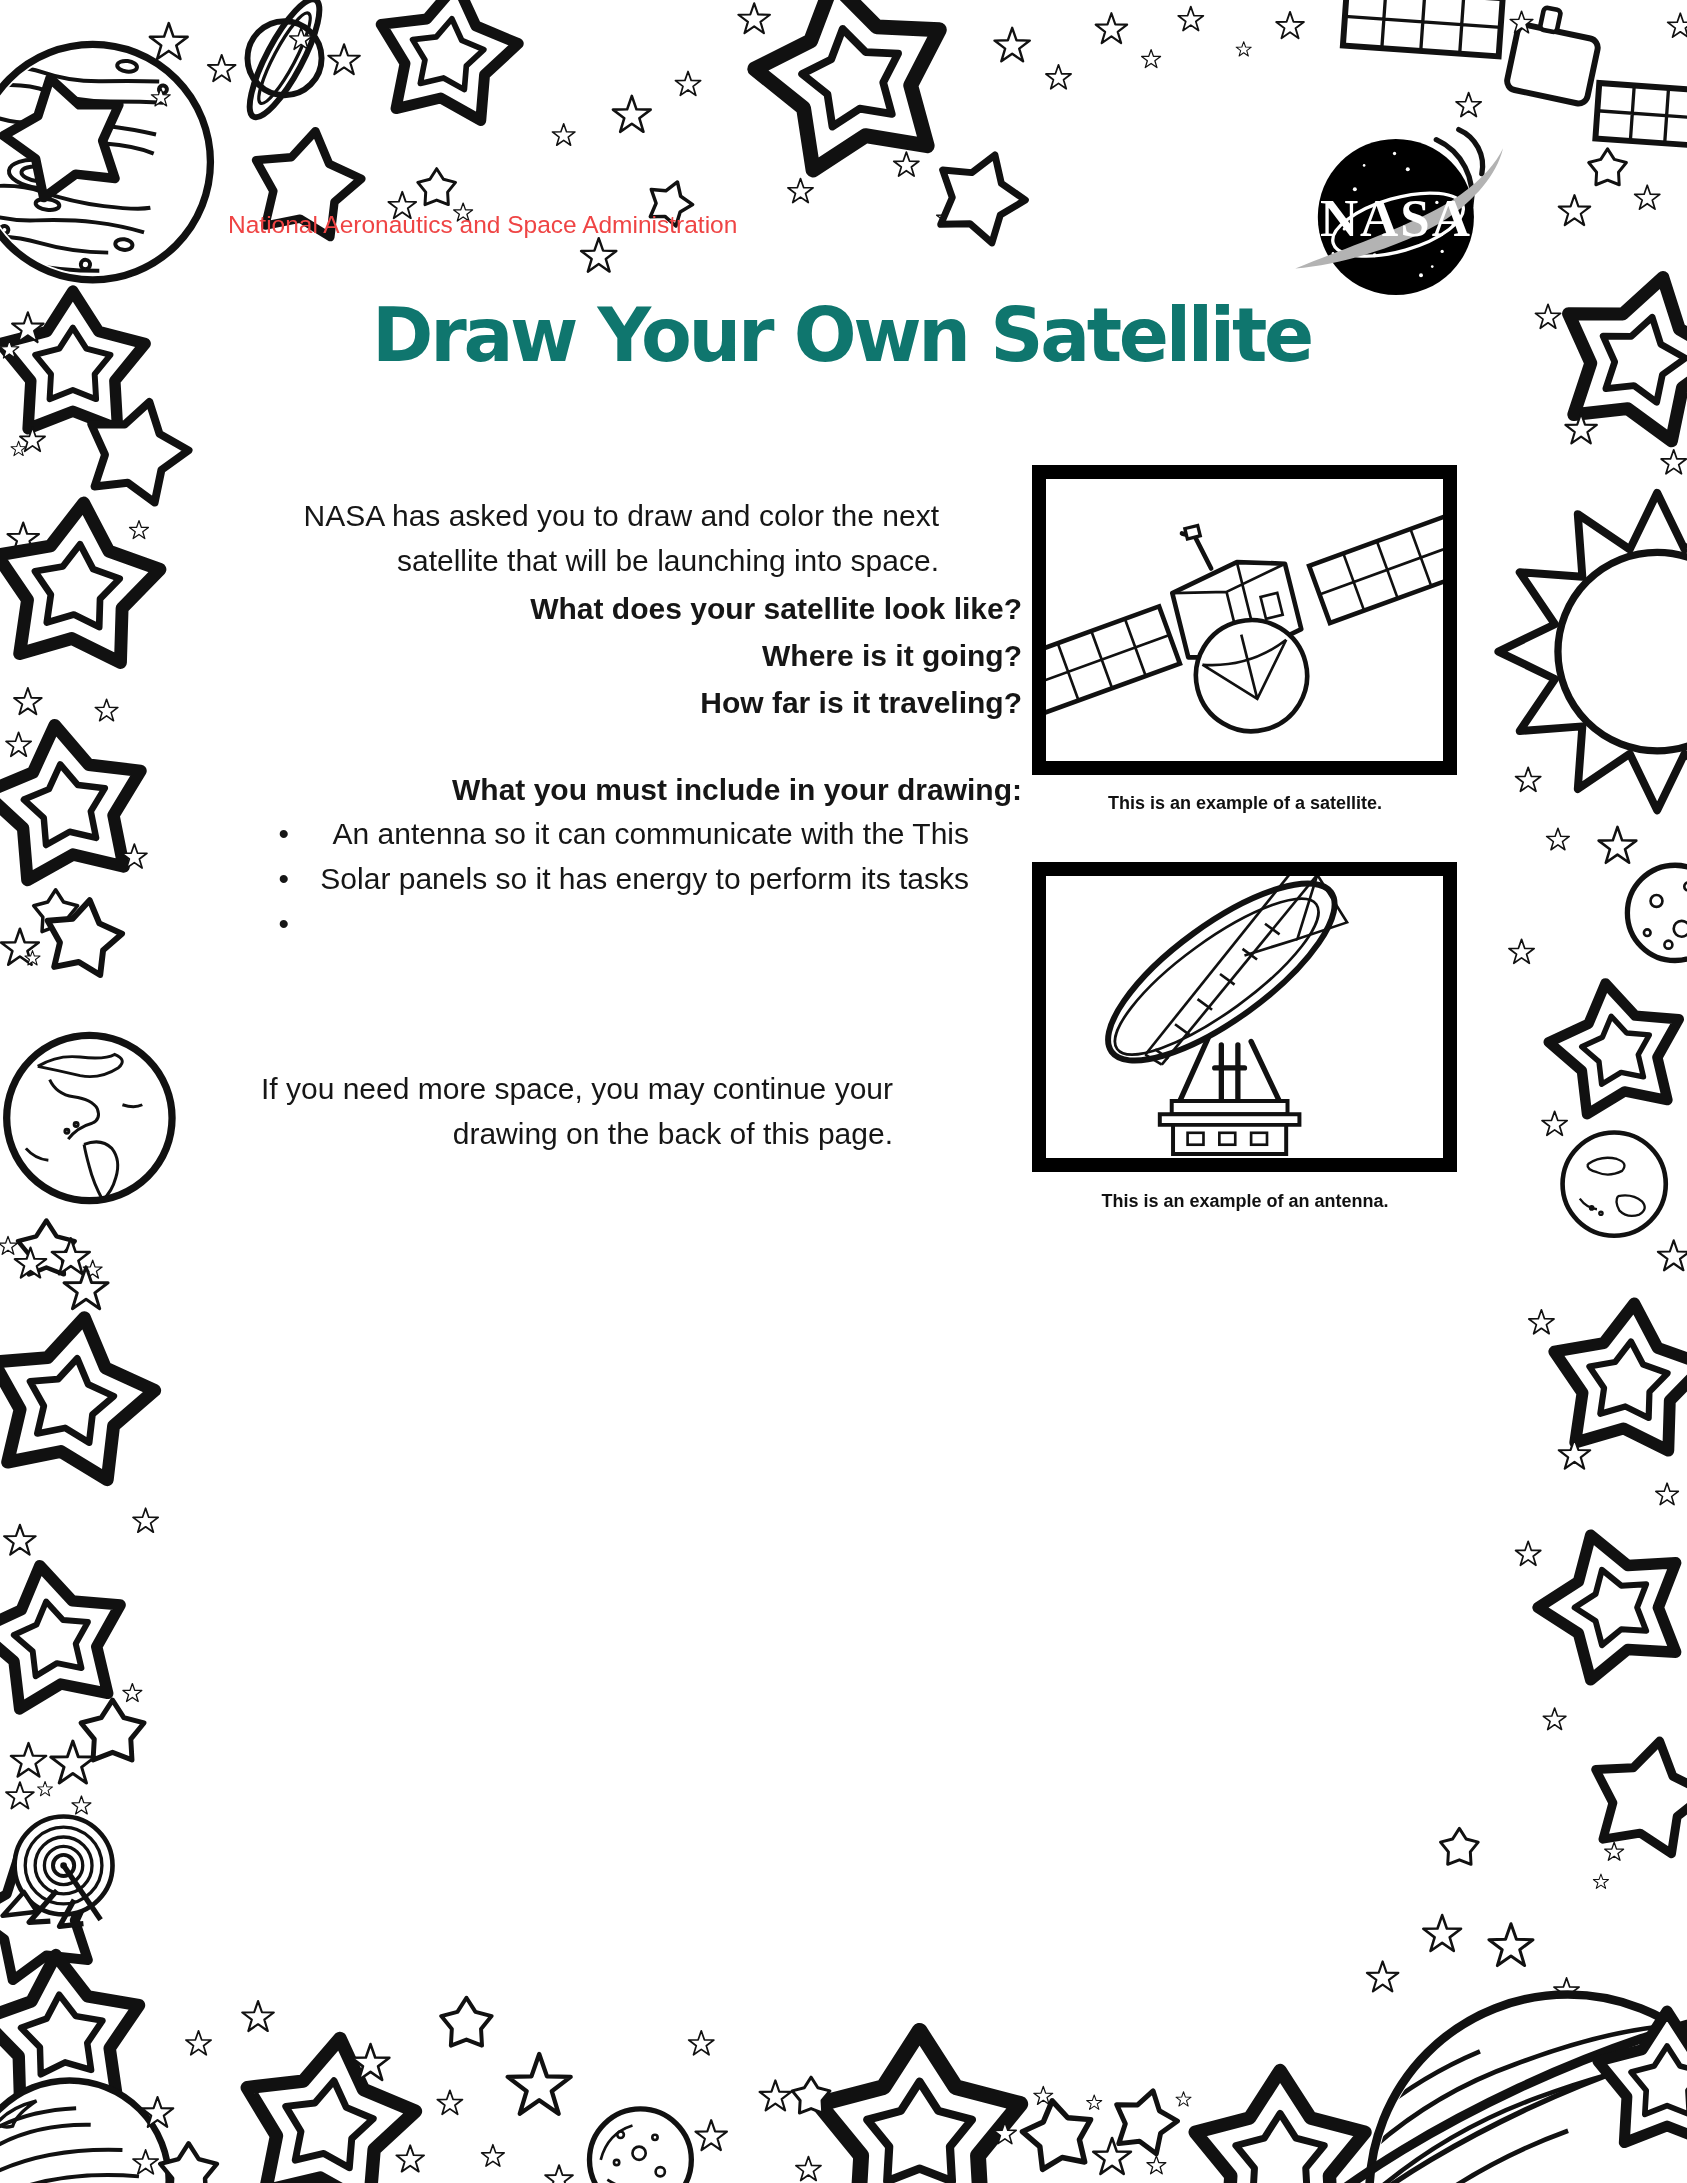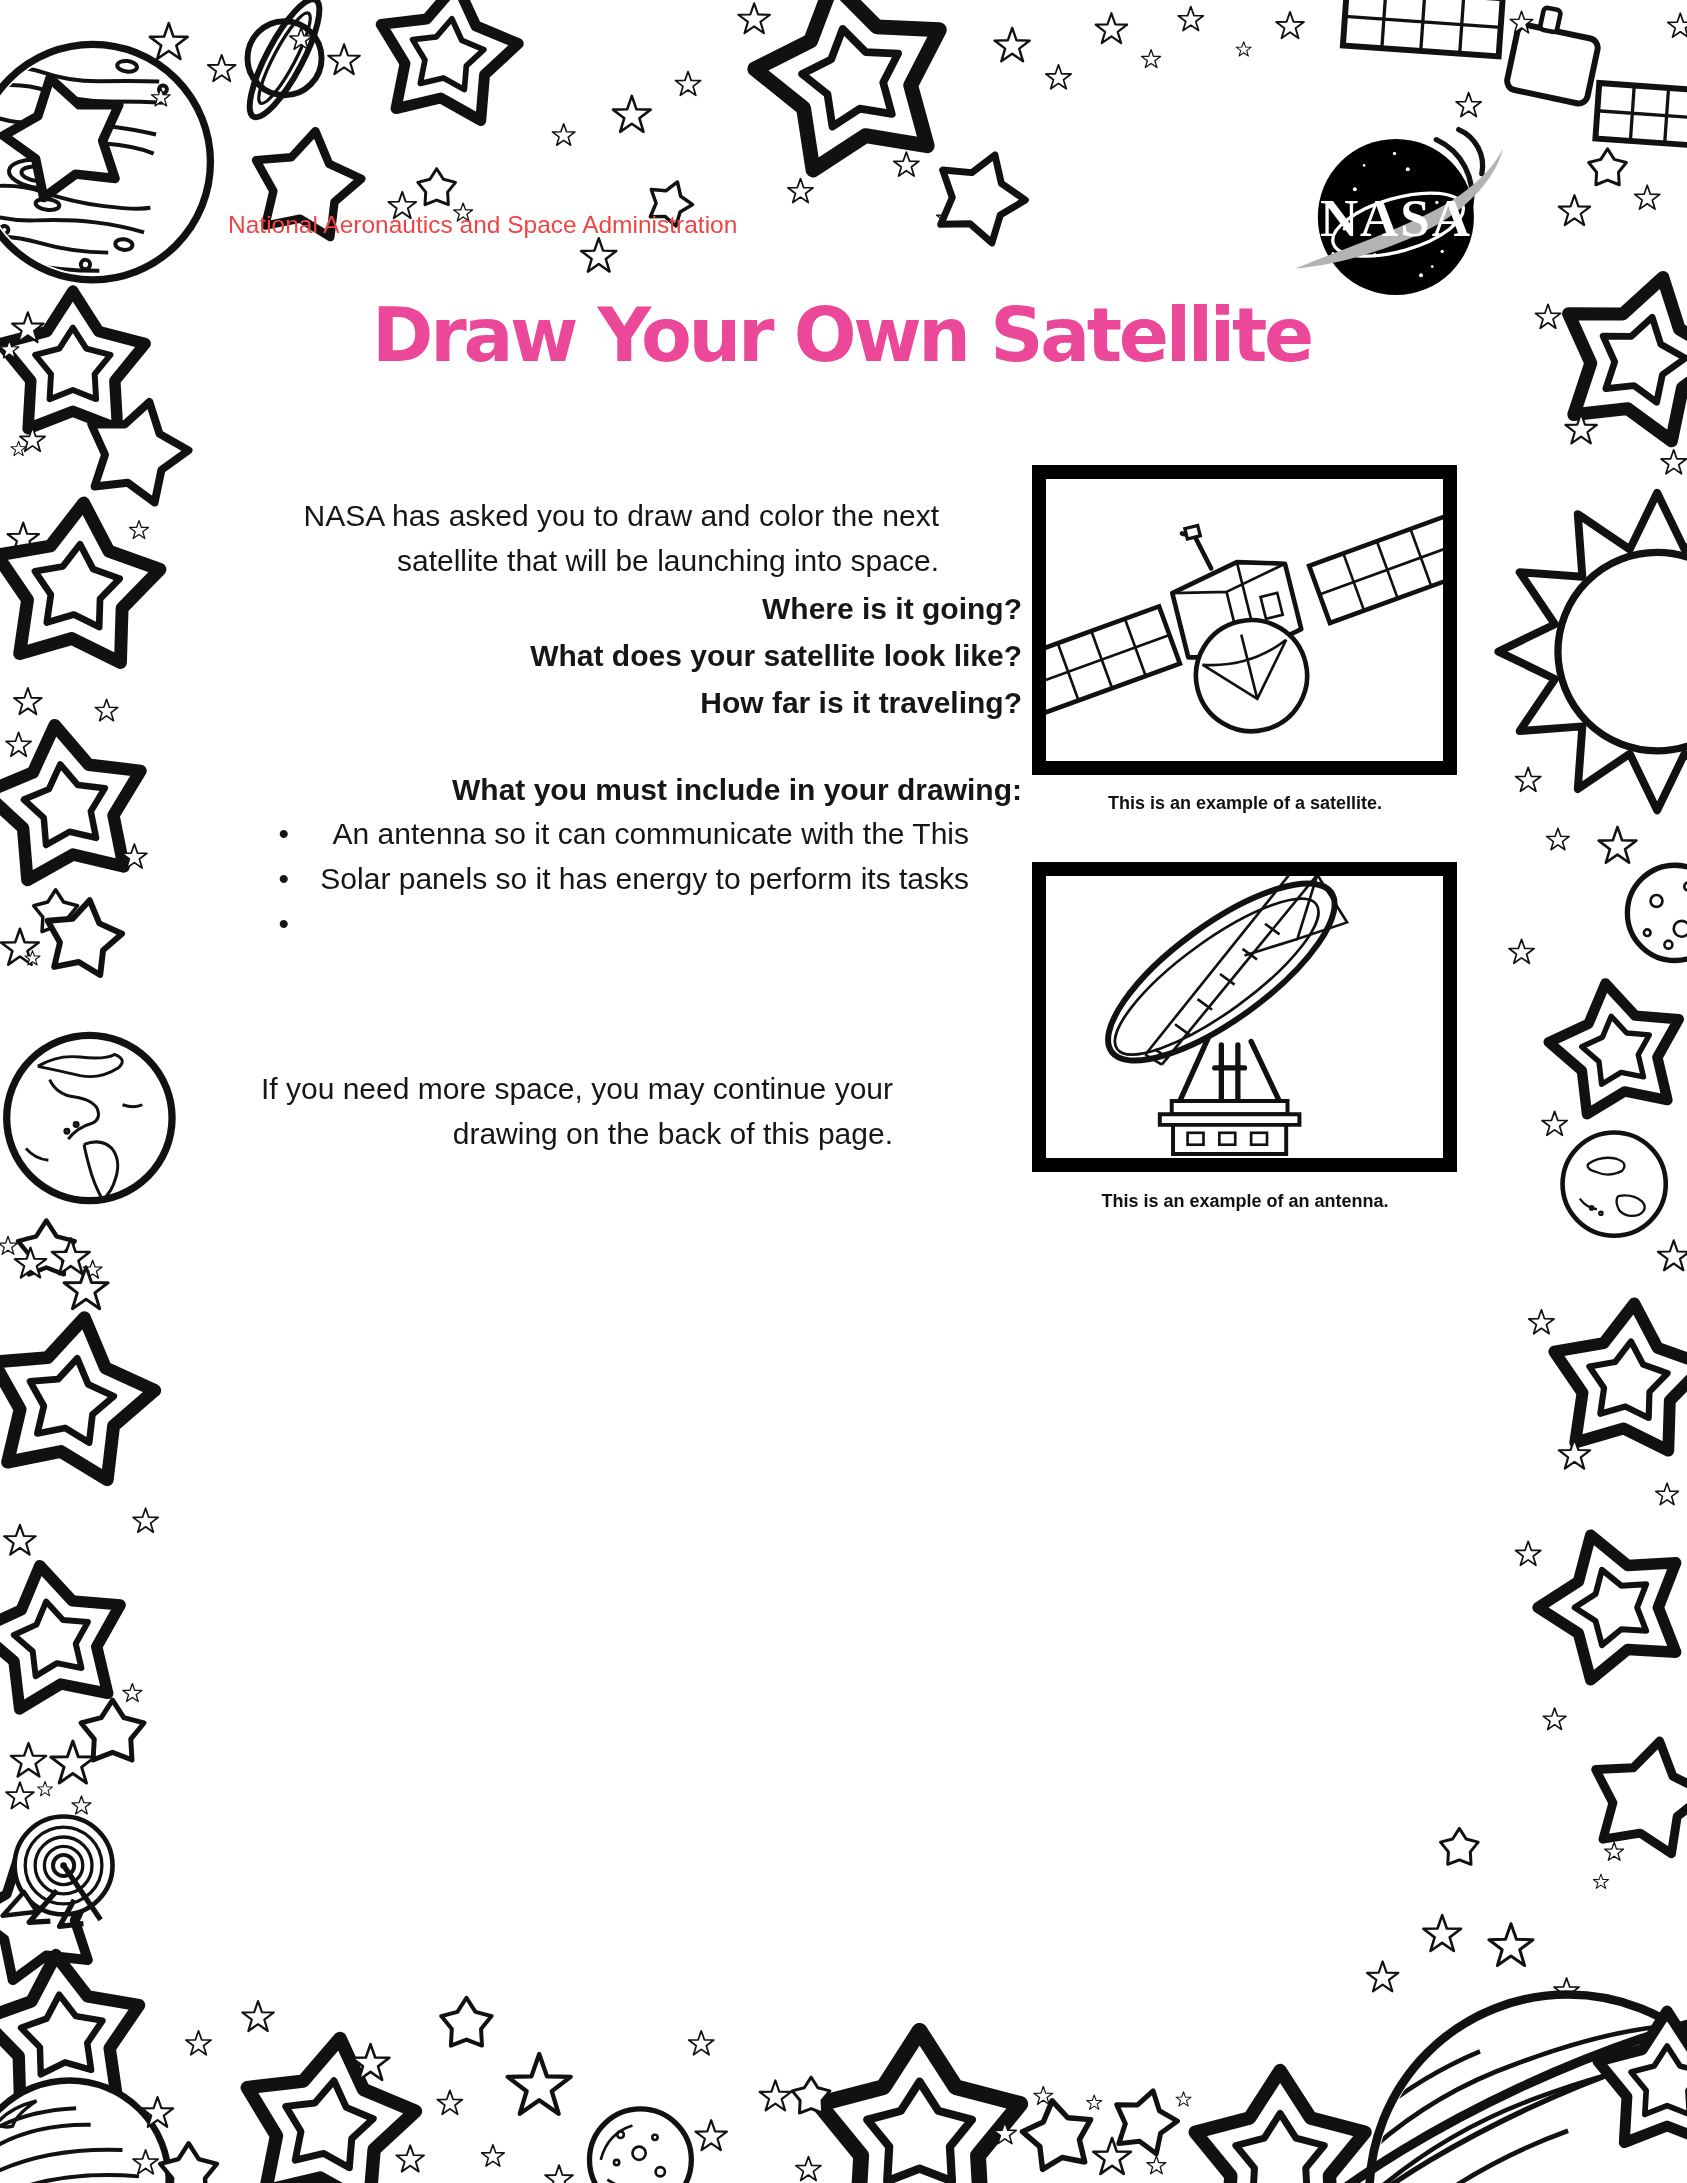--- a/index.html
+++ b/index.html
@@ -9,21 +9,21 @@
   }
   .abs{position:absolute;}
   #border-art{left:0;top:0;width:1687px;height:2183px;}
   .agency{
     left:228px;top:210px;width:926px;
     font-size:24.5px;line-height:29px;font-weight:400;color:#ef4444;
   }
   .title{
     left:228px;top:296px;width:1227px;text-align:center;
     font-family:"DejaVu Sans",sans-serif;font-weight:bold;
-    font-size:74px;line-height:79px;letter-spacing:-3.3px;color:#ec4899;margin:0;
+    font-size:74px;line-height:79px;letter-spacing:-3.3px;color:#0f766e;margin:0;
   }
   .bodytext{font-size:30px;line-height:45px;color:#161616;text-align:right;}
   .intro{left:228px;top:463px;width:711px;}
   .questions{left:228px;top:585px;width:794px;font-weight:bold;line-height:47px;}
   .inc-head{left:228px;top:767px;width:794px;font-weight:bold;}
   .bullets{left:228px;top:811px;width:741px;}
   .bullets .li{display:flex;}
   .bullets .mk{width:61px;flex:0 0 61px;}
   .bullets .tx{flex:1;}
   .bullets .li:nth-child(3) .tx{max-width:662px;}
@@ -366,22 +366,22 @@
     <use href="#d" transform="translate(1935 3265) scale(1.35)"></use>
     <use href="#d" transform="translate(2520 3150) scale(1.1)"></use>
   </svg>
 
   <div class="abs agency">National Aeronautics and Space Administration</div>
   <h1 class="abs title">Draw Your Own Satellite</h1>
 
   <p class="abs bodytext intro">NASA has asked you to draw and color the next satellite that will be launching into space.</p>
 
   <div class="abs bodytext questions">
+    <div>What does your satellite look like?</div>
     <div>Where is it going?</div>
-    <div>What does your satellite look like?</div>
     <div>How far is it traveling?</div>
   </div>
 
   <div class="abs bodytext inc-head">What you must include in your drawing:</div>
 
   <div class="abs bodytext bullets">
     <div class="li">
       <span class="mk">•</span>
       <span class="tx">An antenna so it can communicate with the This</span>
     </div>

